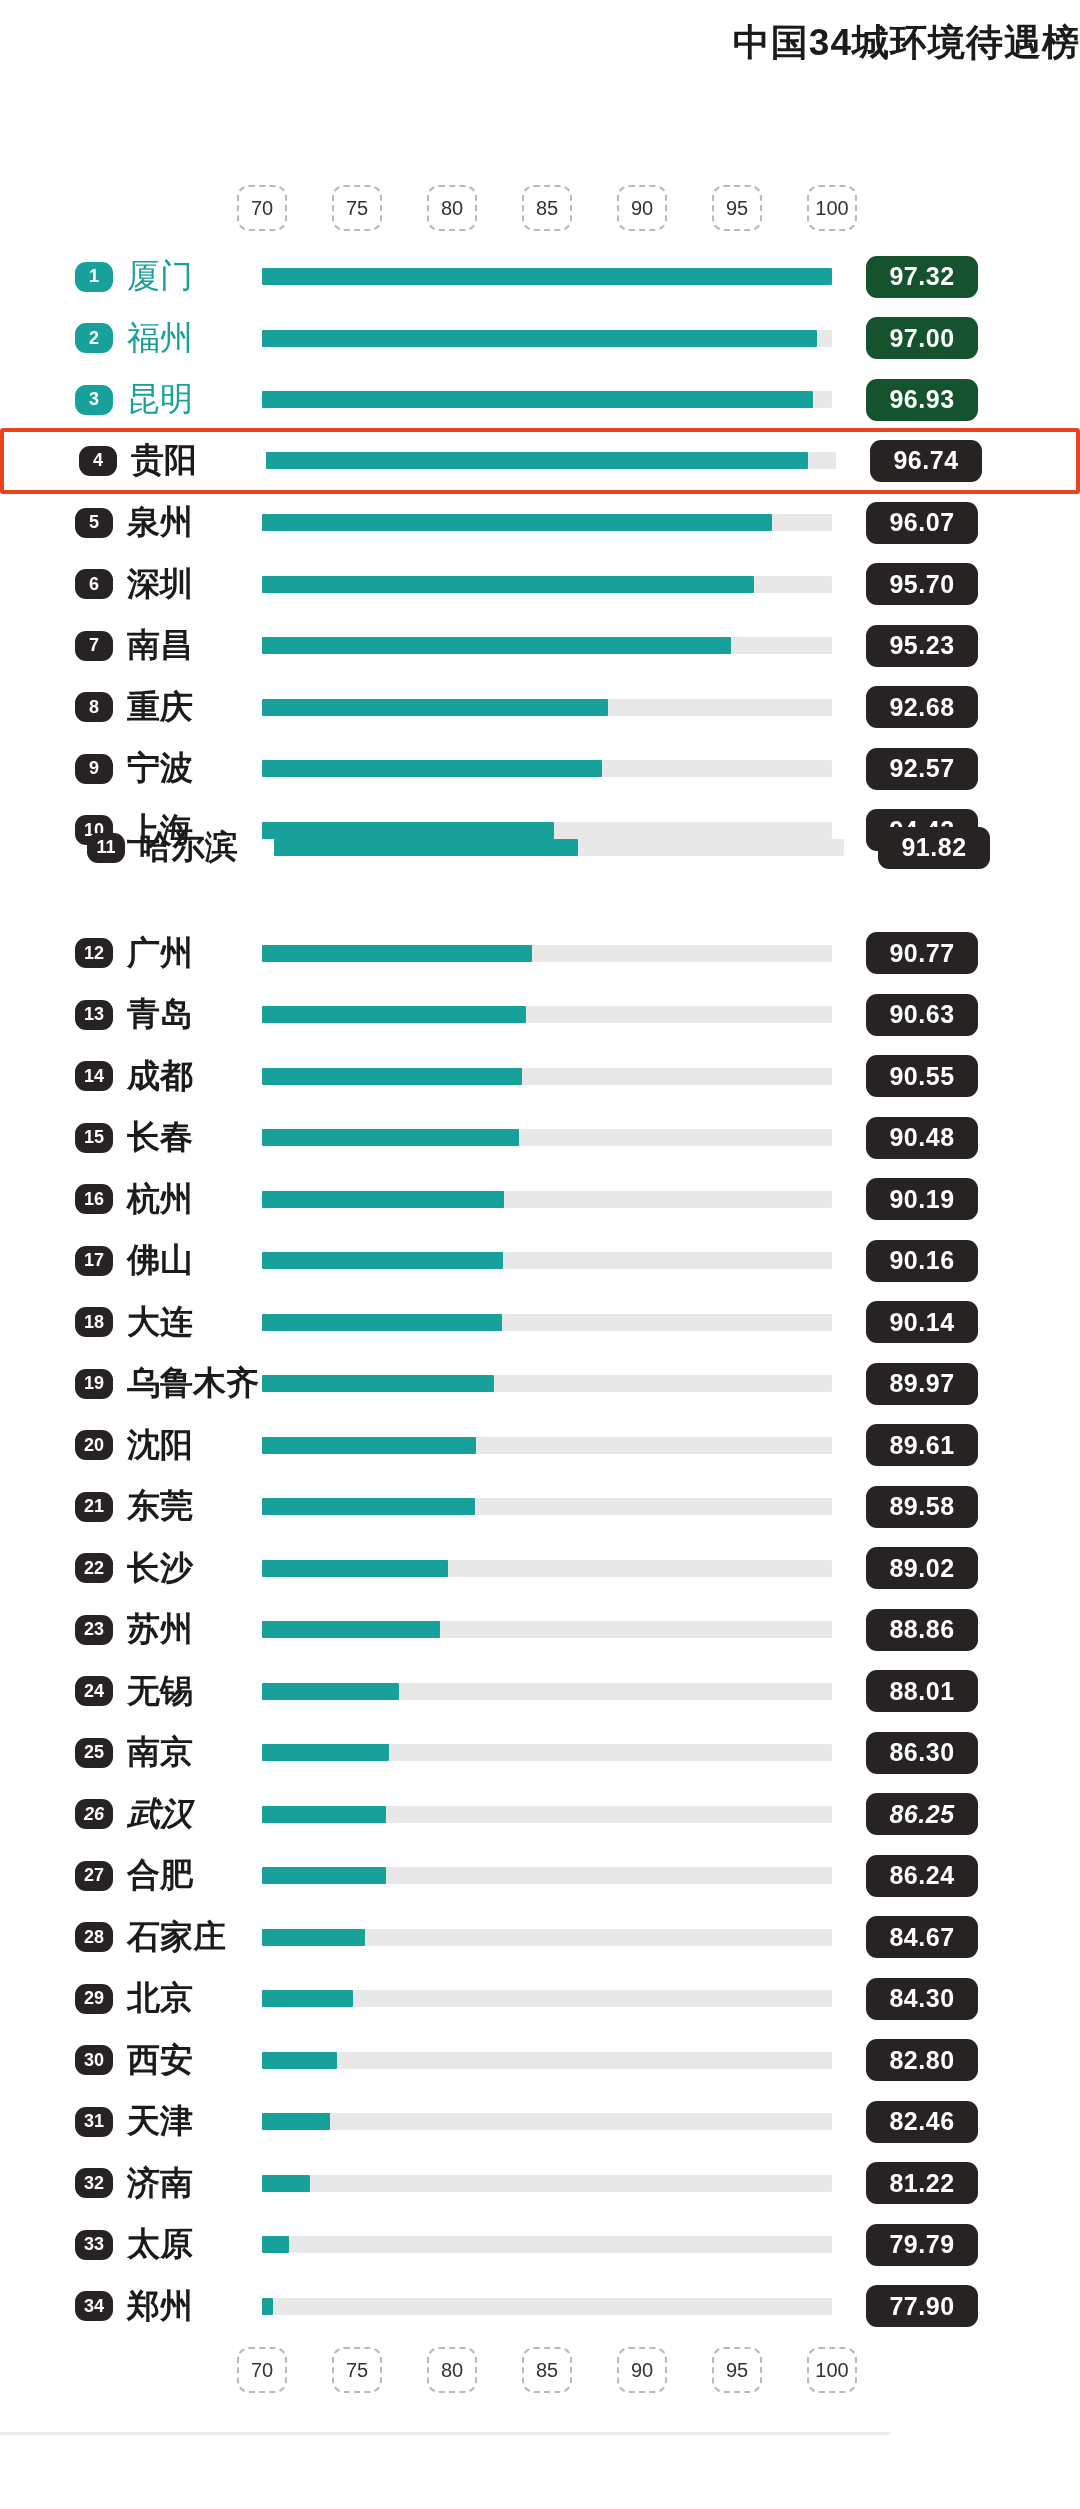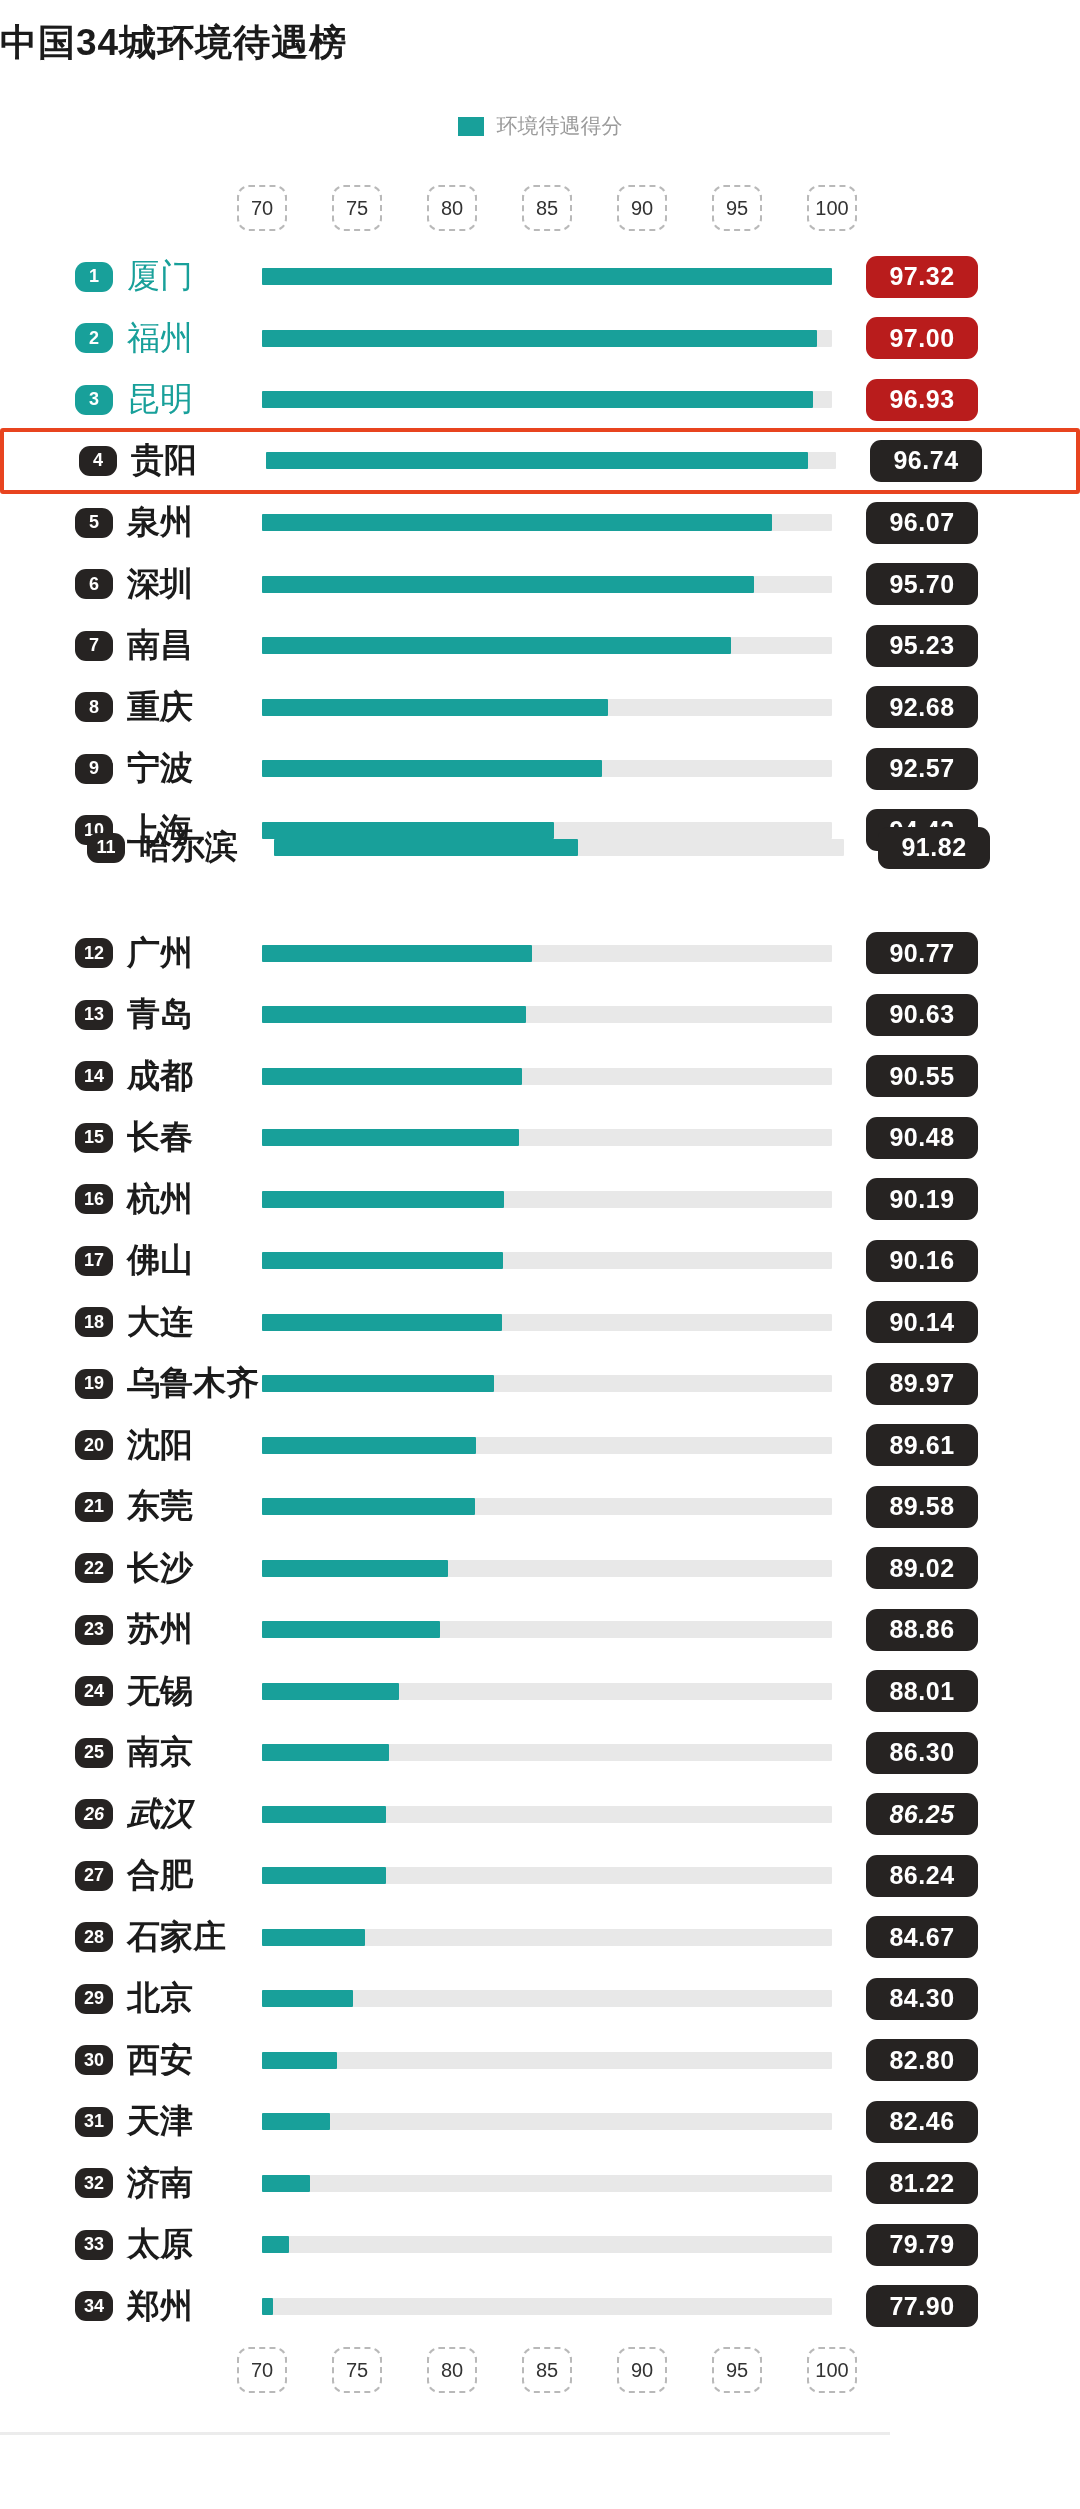--- a/index.html
+++ b/index.html
@@ -8,21 +8,21 @@
     background:#ffffff;
     font-family:"Liberation Sans","DejaVu Sans",sans-serif;
     overflow:hidden;
     position:relative;
   }
   #chart-root{position:relative;width:1080px;height:2509px;}
 
   
   .title{
     position:absolute;left:0;top:18px;width:1080px;
-    text-align:left;
+    text-align:right;
     font-size:37px;font-weight:bold;color:#1b1b1b;
     letter-spacing:1px;
   }
   .legend{
     position:absolute;left:0;top:112px;width:1080px;
     display:flex;justify-content:center;align-items:center;gap:13px;
   }
   .legend-swatch{width:26px;height:19px;background:#18a09a;display:block;}
   .legend-label{font-size:21px;color:#9b9b9b;}
 
@@ -73,21 +73,21 @@
     background:#e8e8e8;border-radius:1px;
   }
   .fill{
     position:absolute;left:0;top:0;height:17px;
     background:#18a09a;border-radius:1px;
   }
 
   .value{
     position:absolute;left:866px;
     width:112px;height:42px;border-radius:11px;
-    background:#b91c1c;color:#ffffff;
+    background:#14532d;color:#ffffff;
     display:flex;align-items:center;justify-content:center;
     font-size:25px;font-weight:bold;letter-spacing:0.5px;
   }
   .value.dark{background:#262322;}
 
   
   .divider{
     position:absolute;left:0;top:2432px;width:890px;height:3px;background:#ececec;
   }
   .credit{
@@ -103,24 +103,20 @@
     font-size:14px;color:#ffffff;letter-spacing:2px;
   }
 </style>
 </head>
 <body>
 
 <div id="chart-root">
 
   <div class="title">中国34城环境待遇榜</div>
 
-  <div class="legend">
-    <span class="legend-swatch"></span>
-    <span class="legend-label">环境待遇得分</span>
-  </div>
 
   <div class="axis-row top" id="axis-top">
       <div class="tick" style="left: 262px;">70</div>
       <div class="tick" style="left: 357px;">75</div>
       <div class="tick" style="left: 452px;">80</div>
       <div class="tick" style="left: 547px;">85</div>
       <div class="tick" style="left: 642px;">90</div>
       <div class="tick" style="left: 737px;">95</div>
       <div class="tick" style="left: 832px;">100</div>
     </div>

